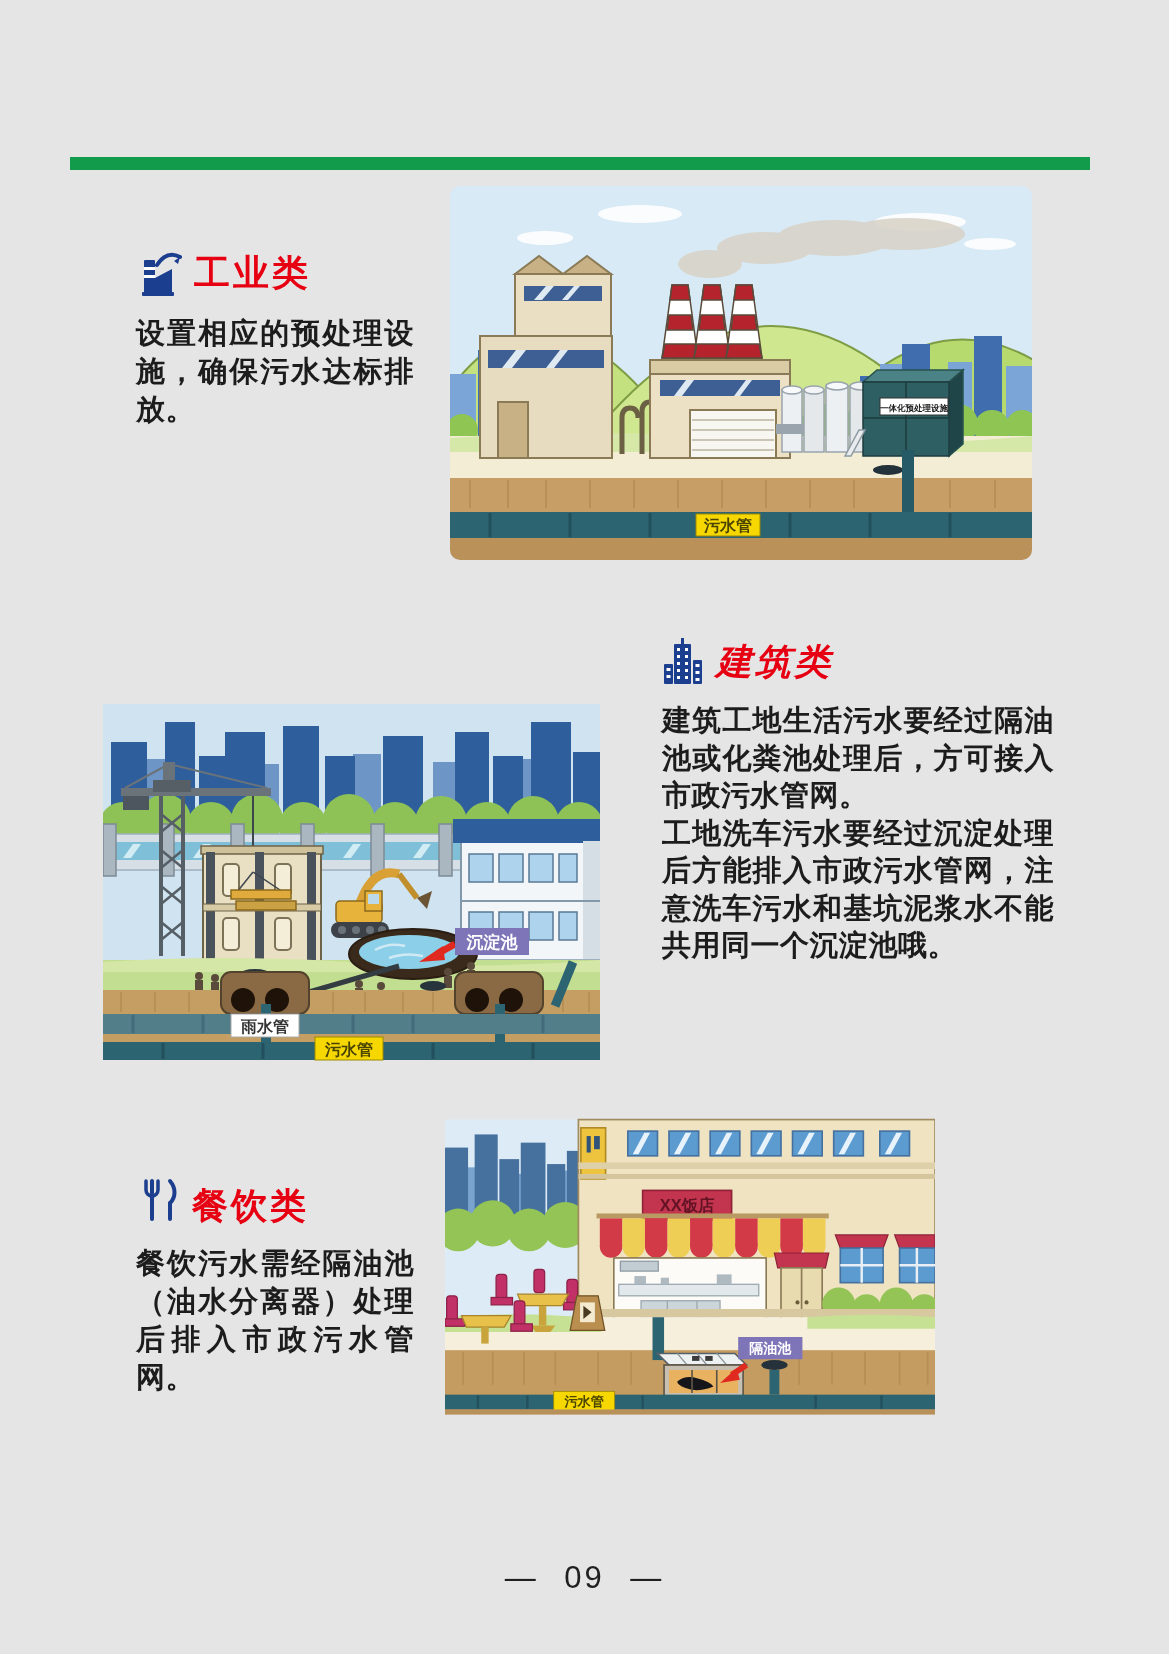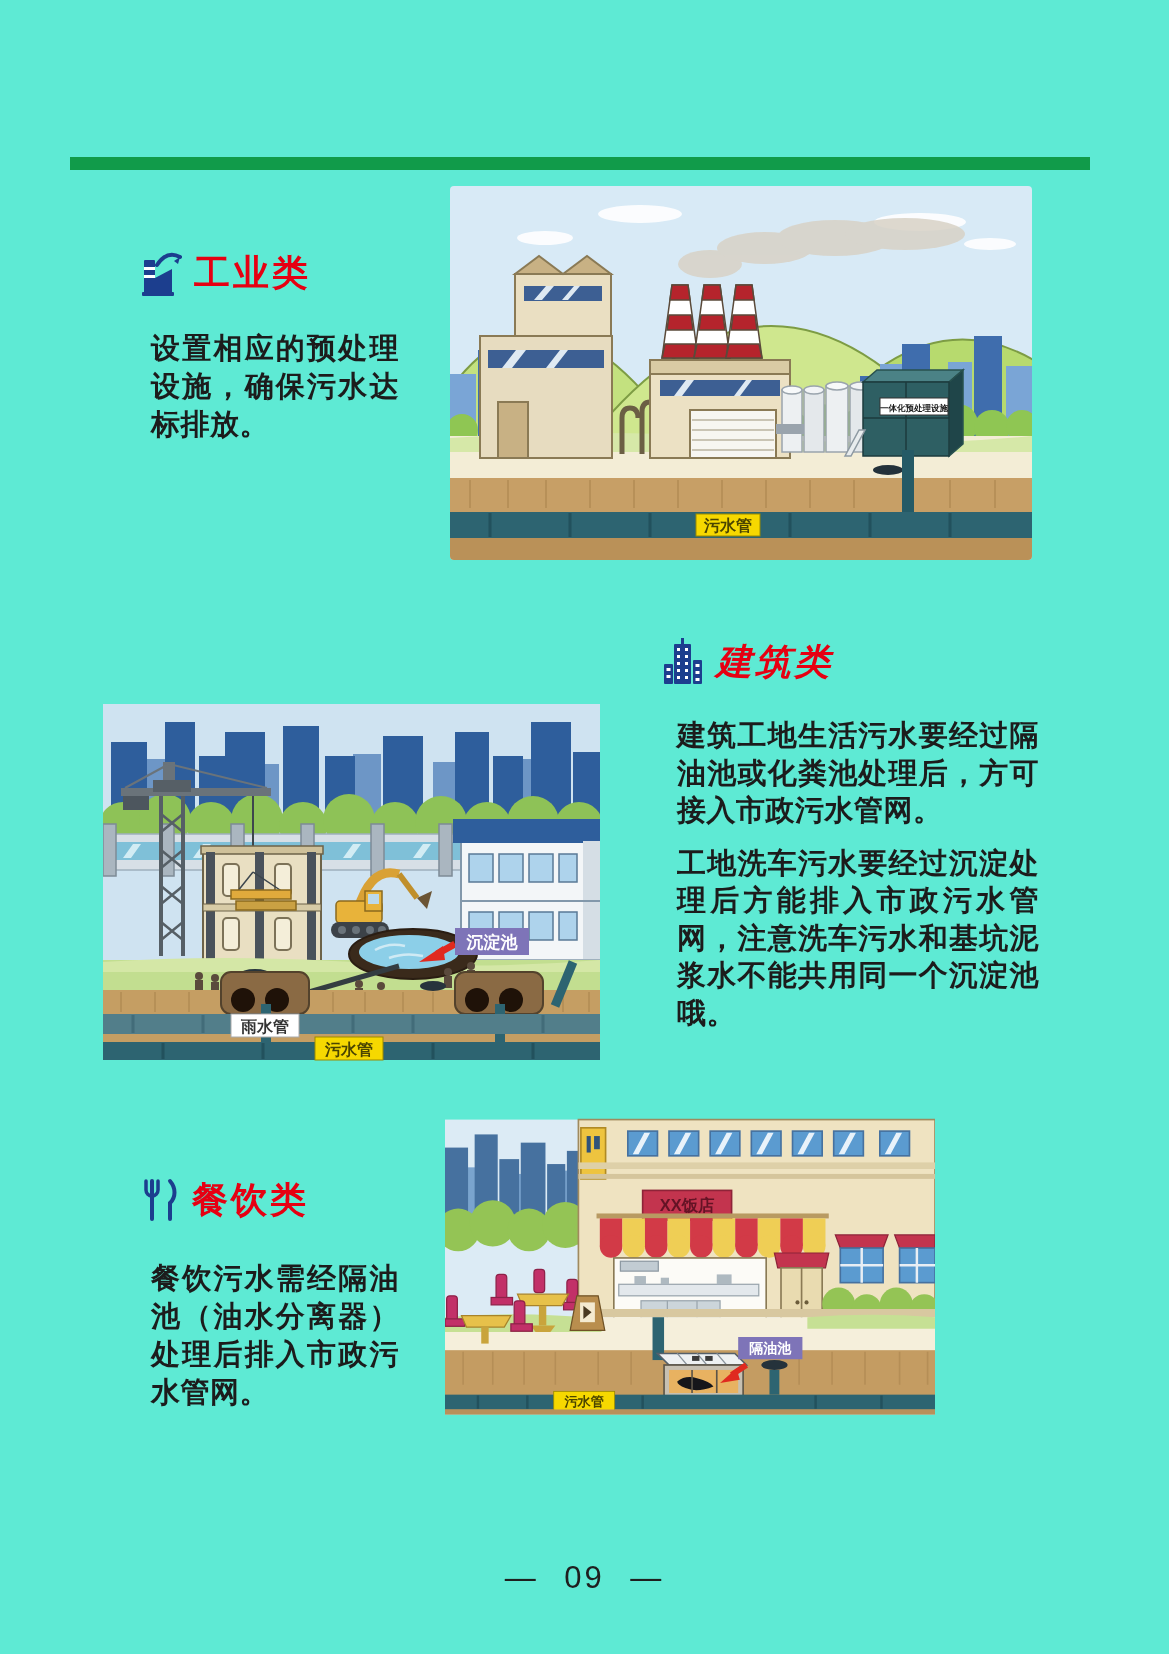--- a/index.html
+++ b/index.html
@@ -1,29 +1,29 @@
 <!DOCTYPE html>
 <html><head>
 <meta charset="utf-8">
 <style>
   html,body{margin:0;padding:0;background:#ffffff;}
   body{font-family:"Liberation Sans","DejaVu Sans",sans-serif;}
-  .page{position:relative;width:1169px;height:1654px;background:#5eead4;overflow:hidden;}
+  .page{position:relative;width:1169px;height:1654px;background:#e5e5e5;overflow:hidden;}
 
   .top-rule{position:absolute;left:70px;top:157px;width:1020px;height:13px;}
 
   .sec-header{position:absolute;display:flex;align-items:center;gap:12px;}
   .sec-icon{flex:0 0 auto;display:block;}
   .sec-title{font-size:36px;font-weight:900;color:#e60012;letter-spacing:3px;line-height:1;margin:0;}
 
   .sec-body{position:absolute;font-size:29px;font-weight:800;line-height:38px;color:#1c1c1c;
             text-align:justify;text-justify:inter-ideograph;line-break:strict;letter-spacing:0.5px;}
-  .sec-body p{margin:15px;}
-
-  .illus{position:absolute;border-radius:4px;overflow:hidden;}
+  .sec-body p{margin:0;}
+
+  .illus{position:absolute;border-radius:10px;overflow:hidden;}
   .illus svg{display:block;width:100%;height:100%;}
 
   .page-num{position:absolute;left:0;top:1560px;width:100%;text-align:center;
             font-size:31px;color:#1f1f1f;letter-spacing:3px;word-spacing:14px;}
 
   svg text{font-family:"Liberation Sans","DejaVu Sans",sans-serif;font-weight:bold;}
 </style>
 </head>
 <body>
 
@@ -436,21 +436,21 @@
       </g>
     </svg>
     <h2 class="sec-title">建筑类</h2>
   </div>
 
   <div class="sec-body" style="left:662px;top:702px;width:392px;line-height:37.5px;">
     <p>建筑工地生活污水要经过隔油池或化粪池处理后，方可接入市政污水管网。</p>
     <p>工地洗车污水要经过沉淀处理后方能排入市政污水管网，注意洗车污水和基坑泥浆水不能共用同一个沉淀池哦。</p>
   </div>
 
-  <div class="sec-header" style="left:140px;top:1176px;">
+  <div class="sec-header" style="left:140px;top:1176px;align-items:flex-end;">
     <svg class="sec-icon" width="40" height="48" viewBox="0 0 40 48">
       <g stroke="#1c3e8e" fill="none" stroke-linecap="round">
         <path d="M6 5 v9 a6 6 0 0 0 12 0 V 5" stroke-width="3.5"></path>
         <path d="M12 5 v38" stroke-width="4"></path>
         <path d="M30 5 c6 7 6 16 0 22 v16" stroke-width="4"></path>
       </g>
     </svg>
     <h2 class="sec-title">餐饮类</h2>
   </div>
 

